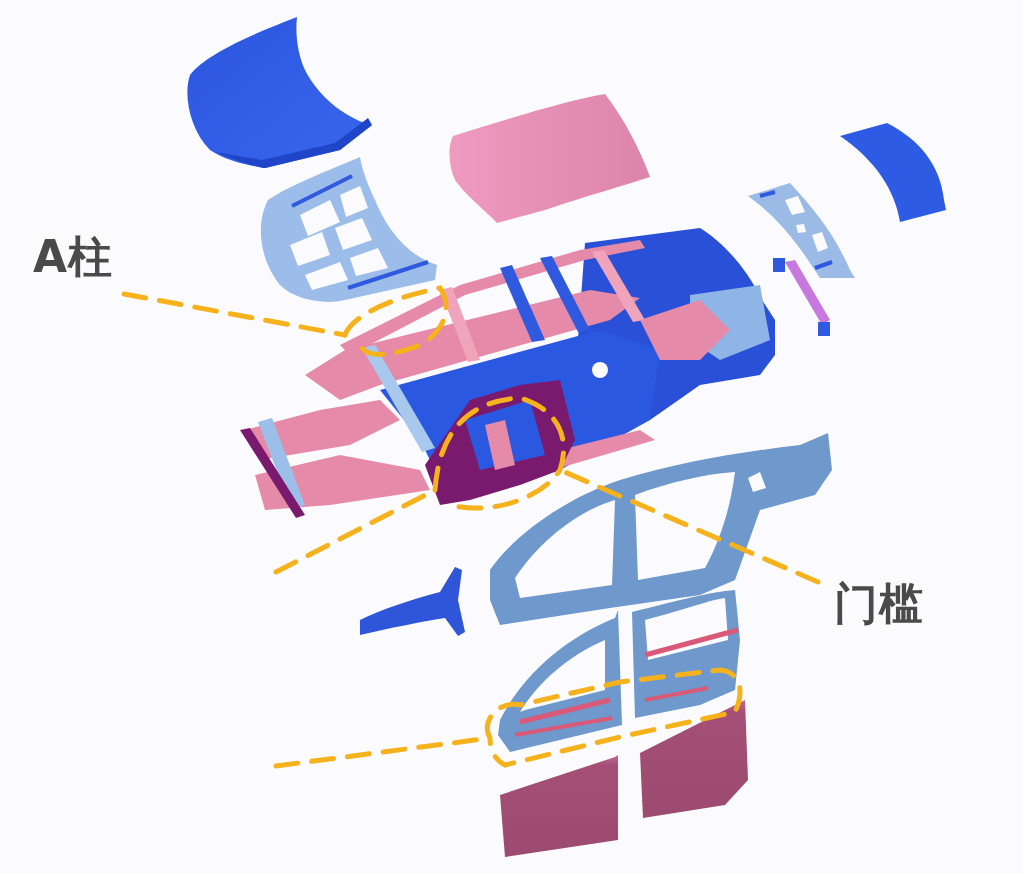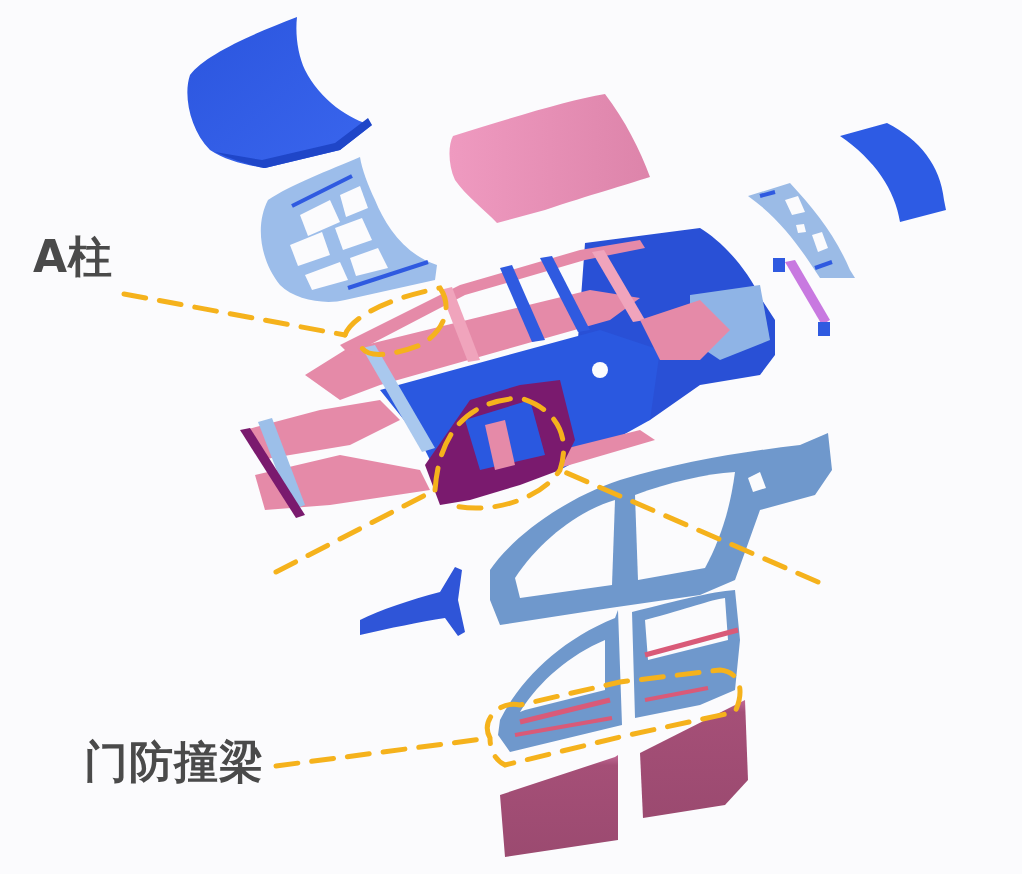--- a/index.html
+++ b/index.html
@@ -143,14 +143,14 @@
     <path d="M345,335 C350,320 380,300 440,288 C455,310 440,335 420,345 C400,353 370,360 362,348"></path>
     <path d="M276,572 L435,490"></path>
     <path d="M435,490 C440,420 480,400 520,398 C560,410 570,440 560,470 C540,500 490,515 450,505"></path>
     <path d="M818,582 L560,470"></path>
     <path d="M276,766 L490,738"></path>
     <path d="M490,738 C480,720 500,700 520,705 L620,682 L720,670 C740,672 745,690 735,712 L620,737 L505,765 C495,760 490,750 490,738"></path>
   </g>
 </svg>
 
   <div class="callout-label" style="left:33px; top:235px;">A柱</div>
-  <div class="callout-label" style="left:84px; top:740px;">门防撞梁</div>
+  <div class="callout-label" style="left:834px; top:582px;">门槛</div>
 </div>
 
 </body></html>

